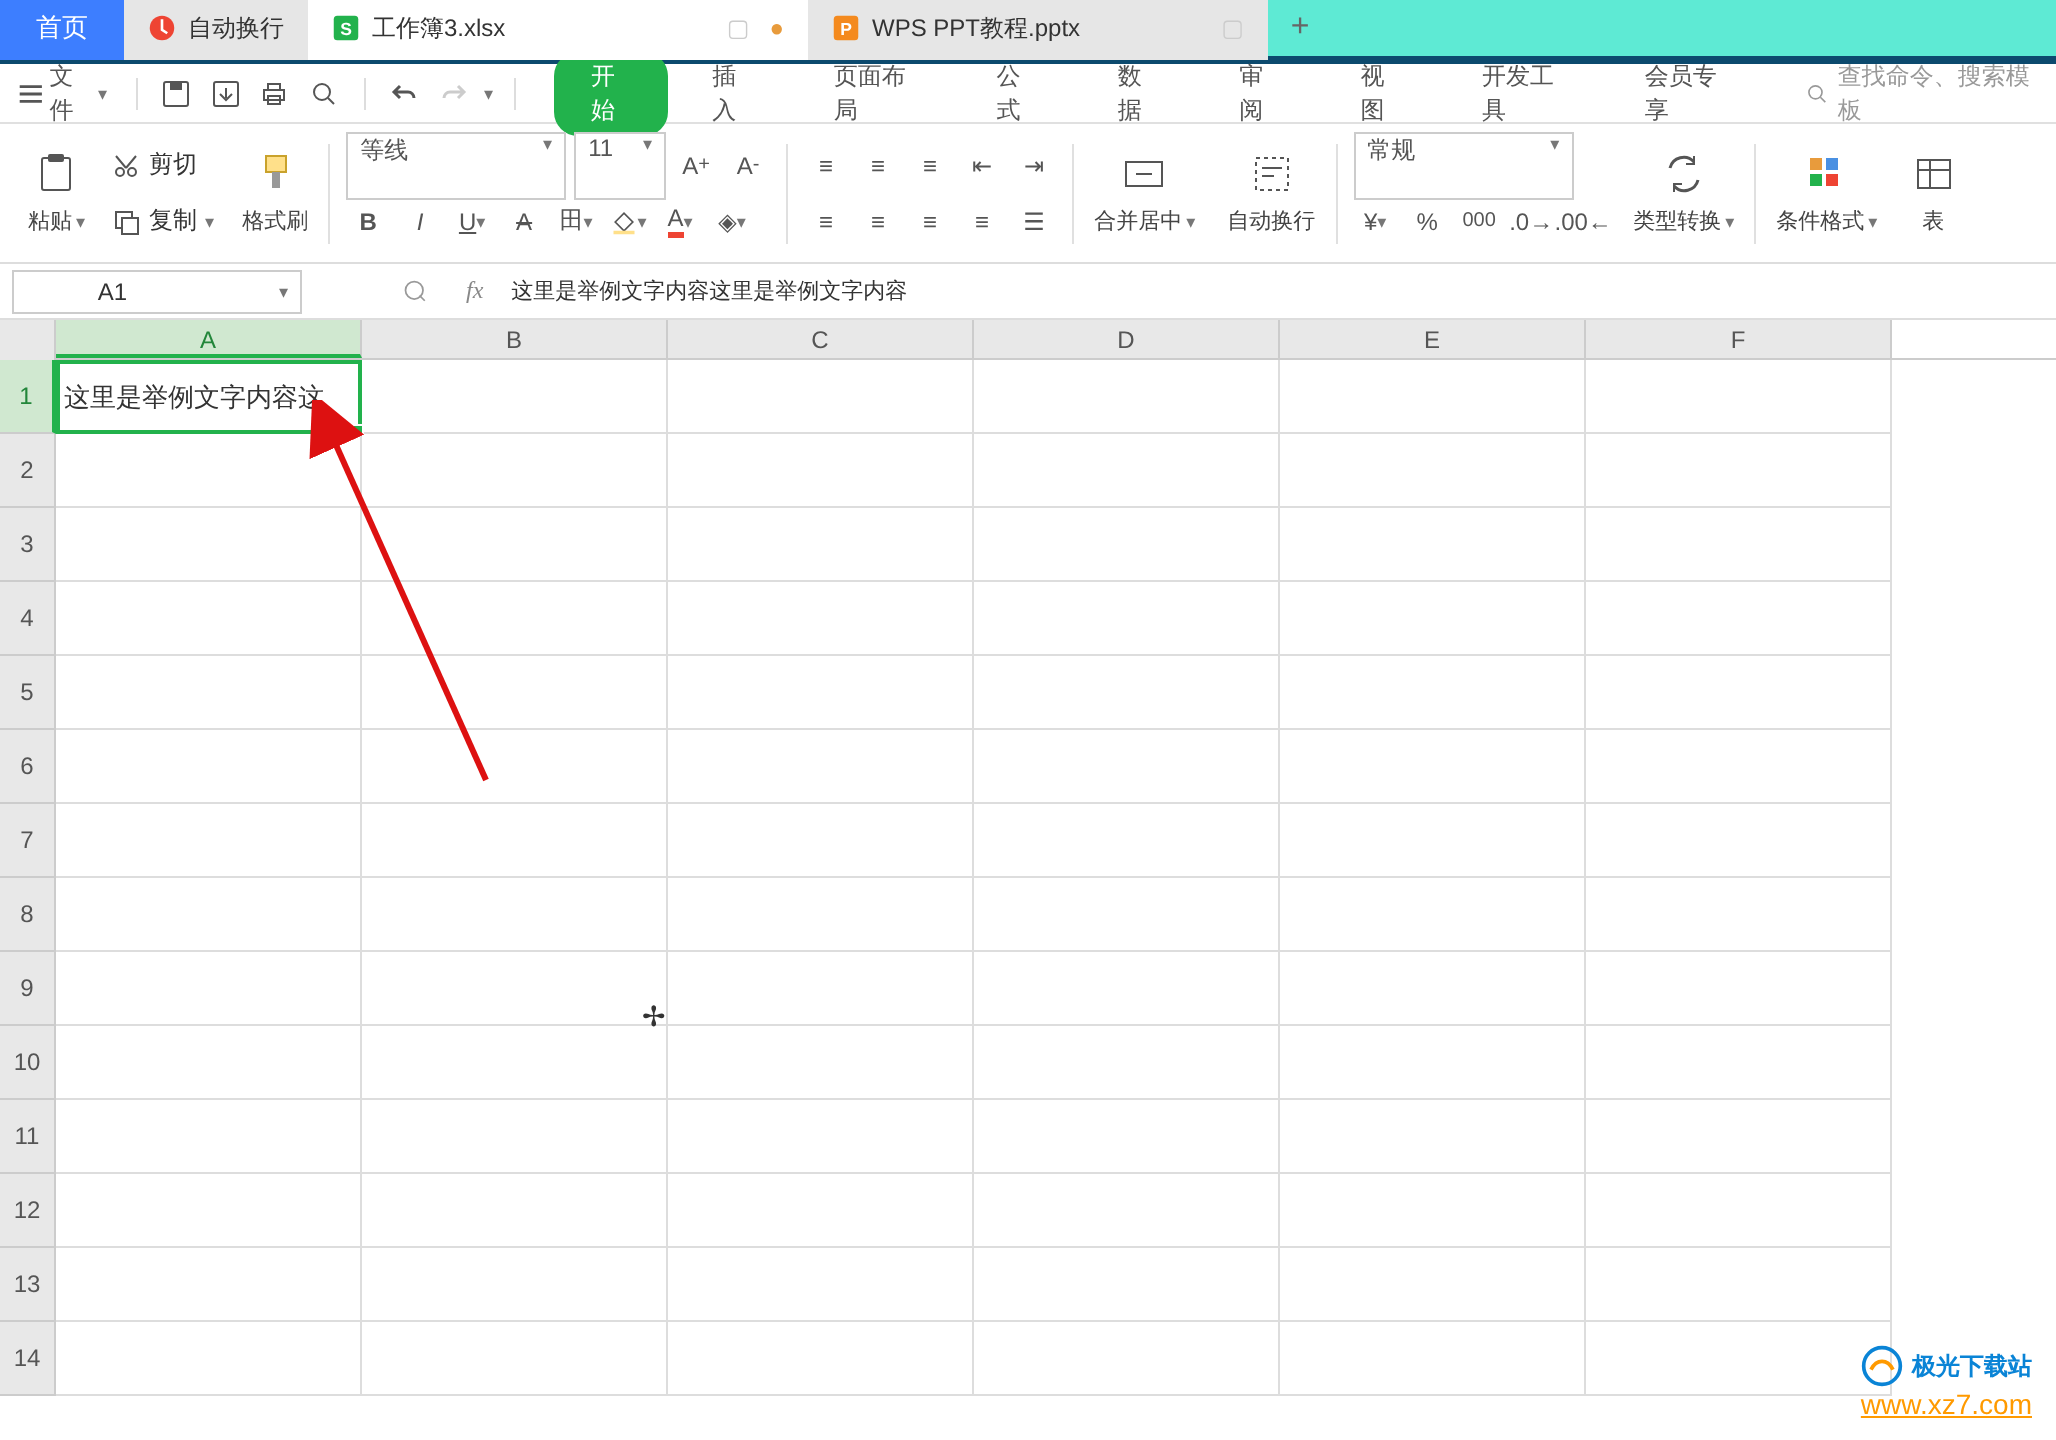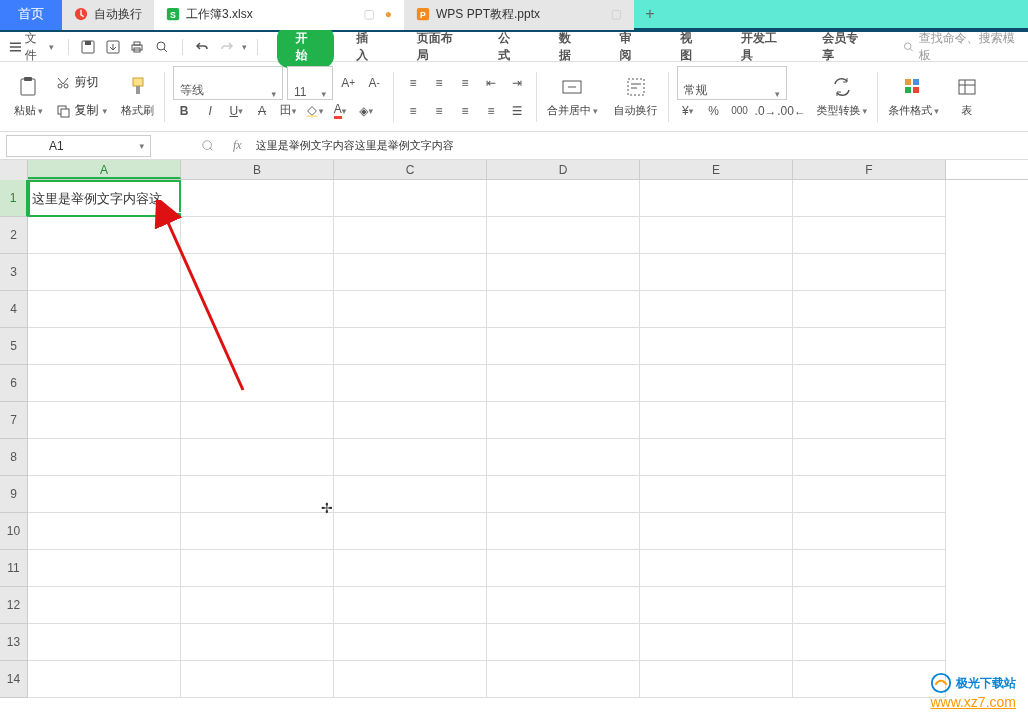--- a/index.html
+++ b/index.html
@@ -18,36 +18,36 @@
 .tab-add { width: 32px; display: flex; align-items: center; justify-content: center; font-size: 16px; color: #666; cursor: pointer; }
 
 
 .toolbar1 { height: 30px; background: #fff; display: flex; align-items: center; padding: 0 8px; gap: 6px; border-bottom: 1px solid #e0e0e0; }
 .tb-btn { width: 20px; height: 20px; display: flex; align-items: center; justify-content: center; color: #555; cursor: pointer; }
 .tb-sep { width: 1px; height: 16px; background: #ddd; margin: 0 4px; }
 .file-menu { display: flex; align-items: center; gap: 2px; color: #555; margin-right: 4px; cursor: pointer; }
 
 
 .menu { display: flex; align-items: center; gap: 4px; margin-left: 10px; }
-.menu-item { padding: 4px 18px; cursor: pointer; color: #555; font-weight: bold; }
+.menu-item { padding: 4px 18px; cursor: pointer; color: #555; }
 .menu-item.active { background: #22b24c; color: #fff; border-radius: 12px; }
 .search-prompt { color: #999; margin-left: 14px; display: flex; align-items: center; gap: 4px; }
 
 
 .ribbon { height: 70px; background: #fff; display: flex; align-items: center; padding: 4px 8px; border-bottom: 1px solid #ddd; }
 .rgroup { display: flex; flex-direction: column; align-items: center; padding: 0 8px; height: 62px; justify-content: center; position: relative; gap: 2px; }
 .rgroup .lbl { font-size: 11px; color: #444; margin-top: 2px; display: flex; align-items: center; gap: 2px; }
 .rsep { width: 1px; height: 50px; background: #e0e0e0; margin: 0 2px; }
 .ico { display: inline-flex; align-items: center; justify-content: center; }
 .caret { font-size: 9px; color: #777; }
 
 .two-line { display: flex; flex-direction: column; gap: 4px; padding: 0 6px; }
 .two-line .line { display: flex; align-items: center; gap: 4px; height: 24px; }
 .small-btn { width: 22px; height: 22px; display: flex; align-items: center; justify-content: center; cursor: pointer; color: #555; }
-.combo { height: 34px; border: 1px solid #ccc; display: flex; align-items: flex-end; padding: 0 6px; background: #fff; cursor: pointer; font-size: 12px; color: #555; gap: 6px; }
+.combo { height: 34px; border: 1px solid #ccc; display: flex; align-items: flex-start; padding: 0 6px; background: #fff; cursor: pointer; font-size: 12px; color: #555; gap: 6px; }
 .combo.font { width: 110px; justify-content: space-between; }
 .combo.size { width: 46px; justify-content: space-between; }
 .combo.numfmt { width: 110px; justify-content: space-between; }
 
 
 .fbar { height: 28px; border-bottom: 1px solid #ddd; display: flex; align-items: center; }
 .namebox { width: 145px; border: 1px solid #ccc; height: 22px; margin-left: 6px; display: flex; align-items: center; justify-content: center; gap: 40px; padding: 0 6px; }
 .namebox span:first-child { flex: 1; text-align: center; }
 .fbar .tools { display: flex; align-items: center; gap: 18px; margin-left: 50px; color: #888; }
 .fbar .fx { font-style: italic; font-family: serif; }

